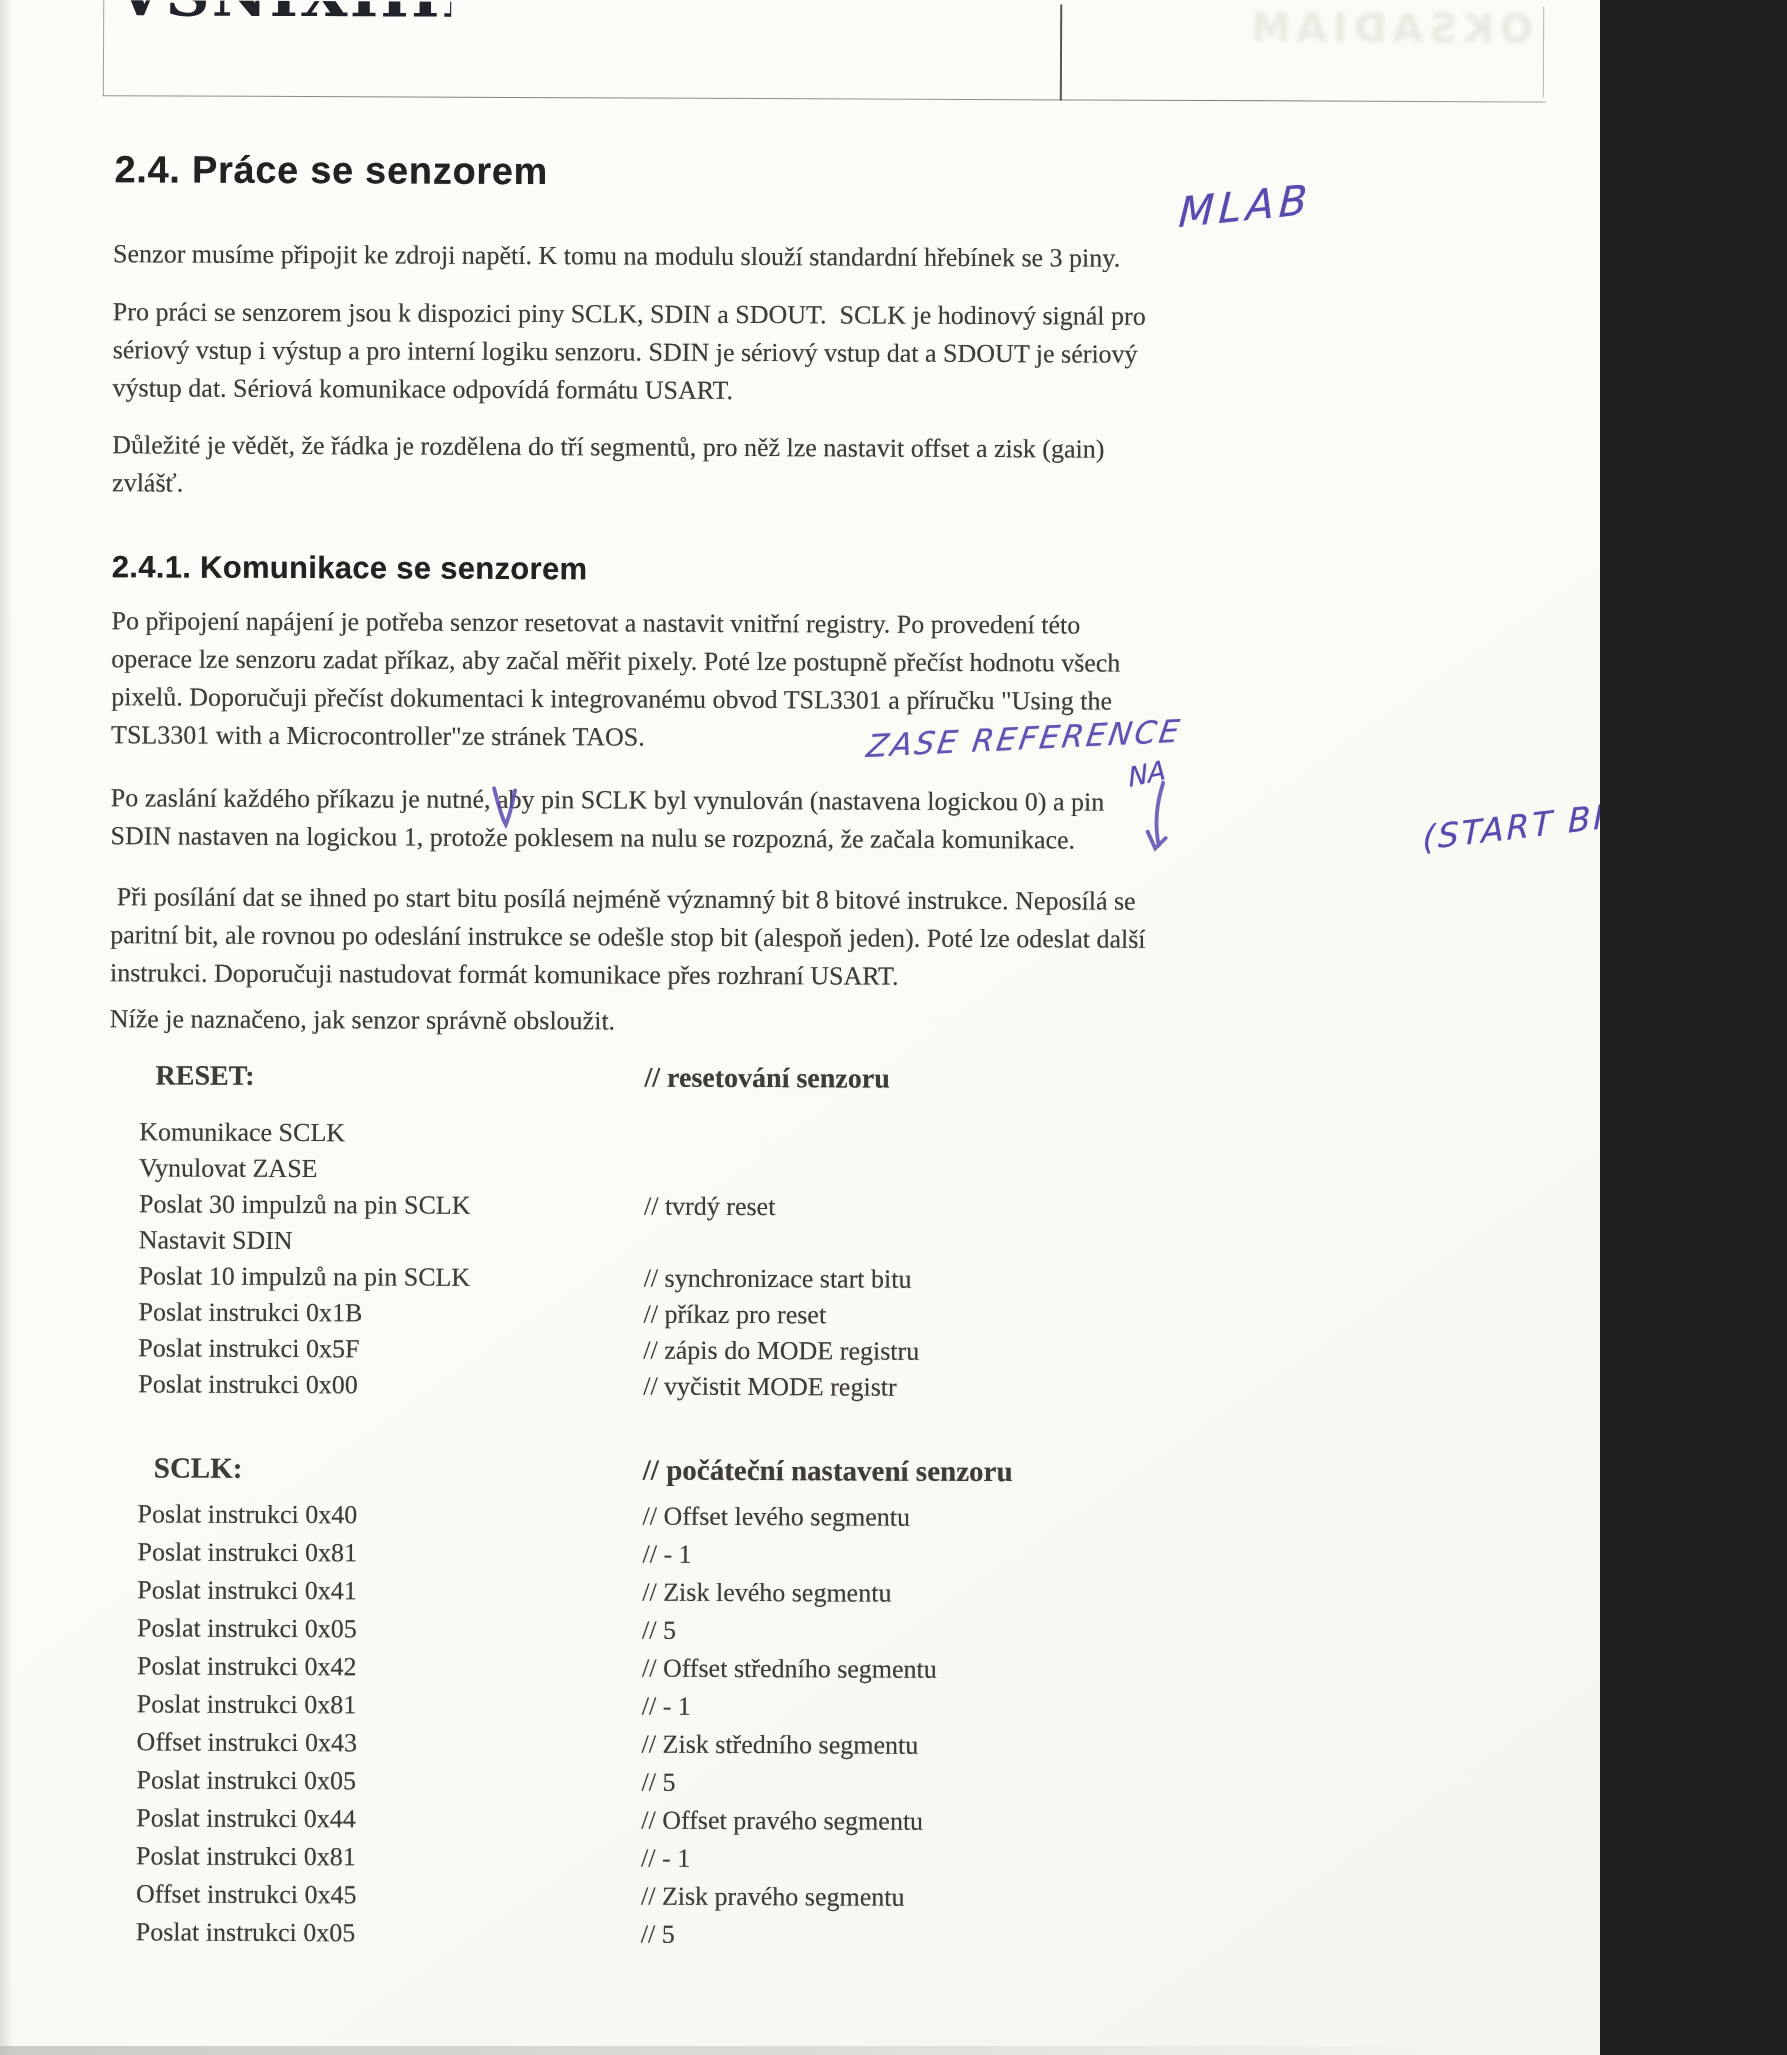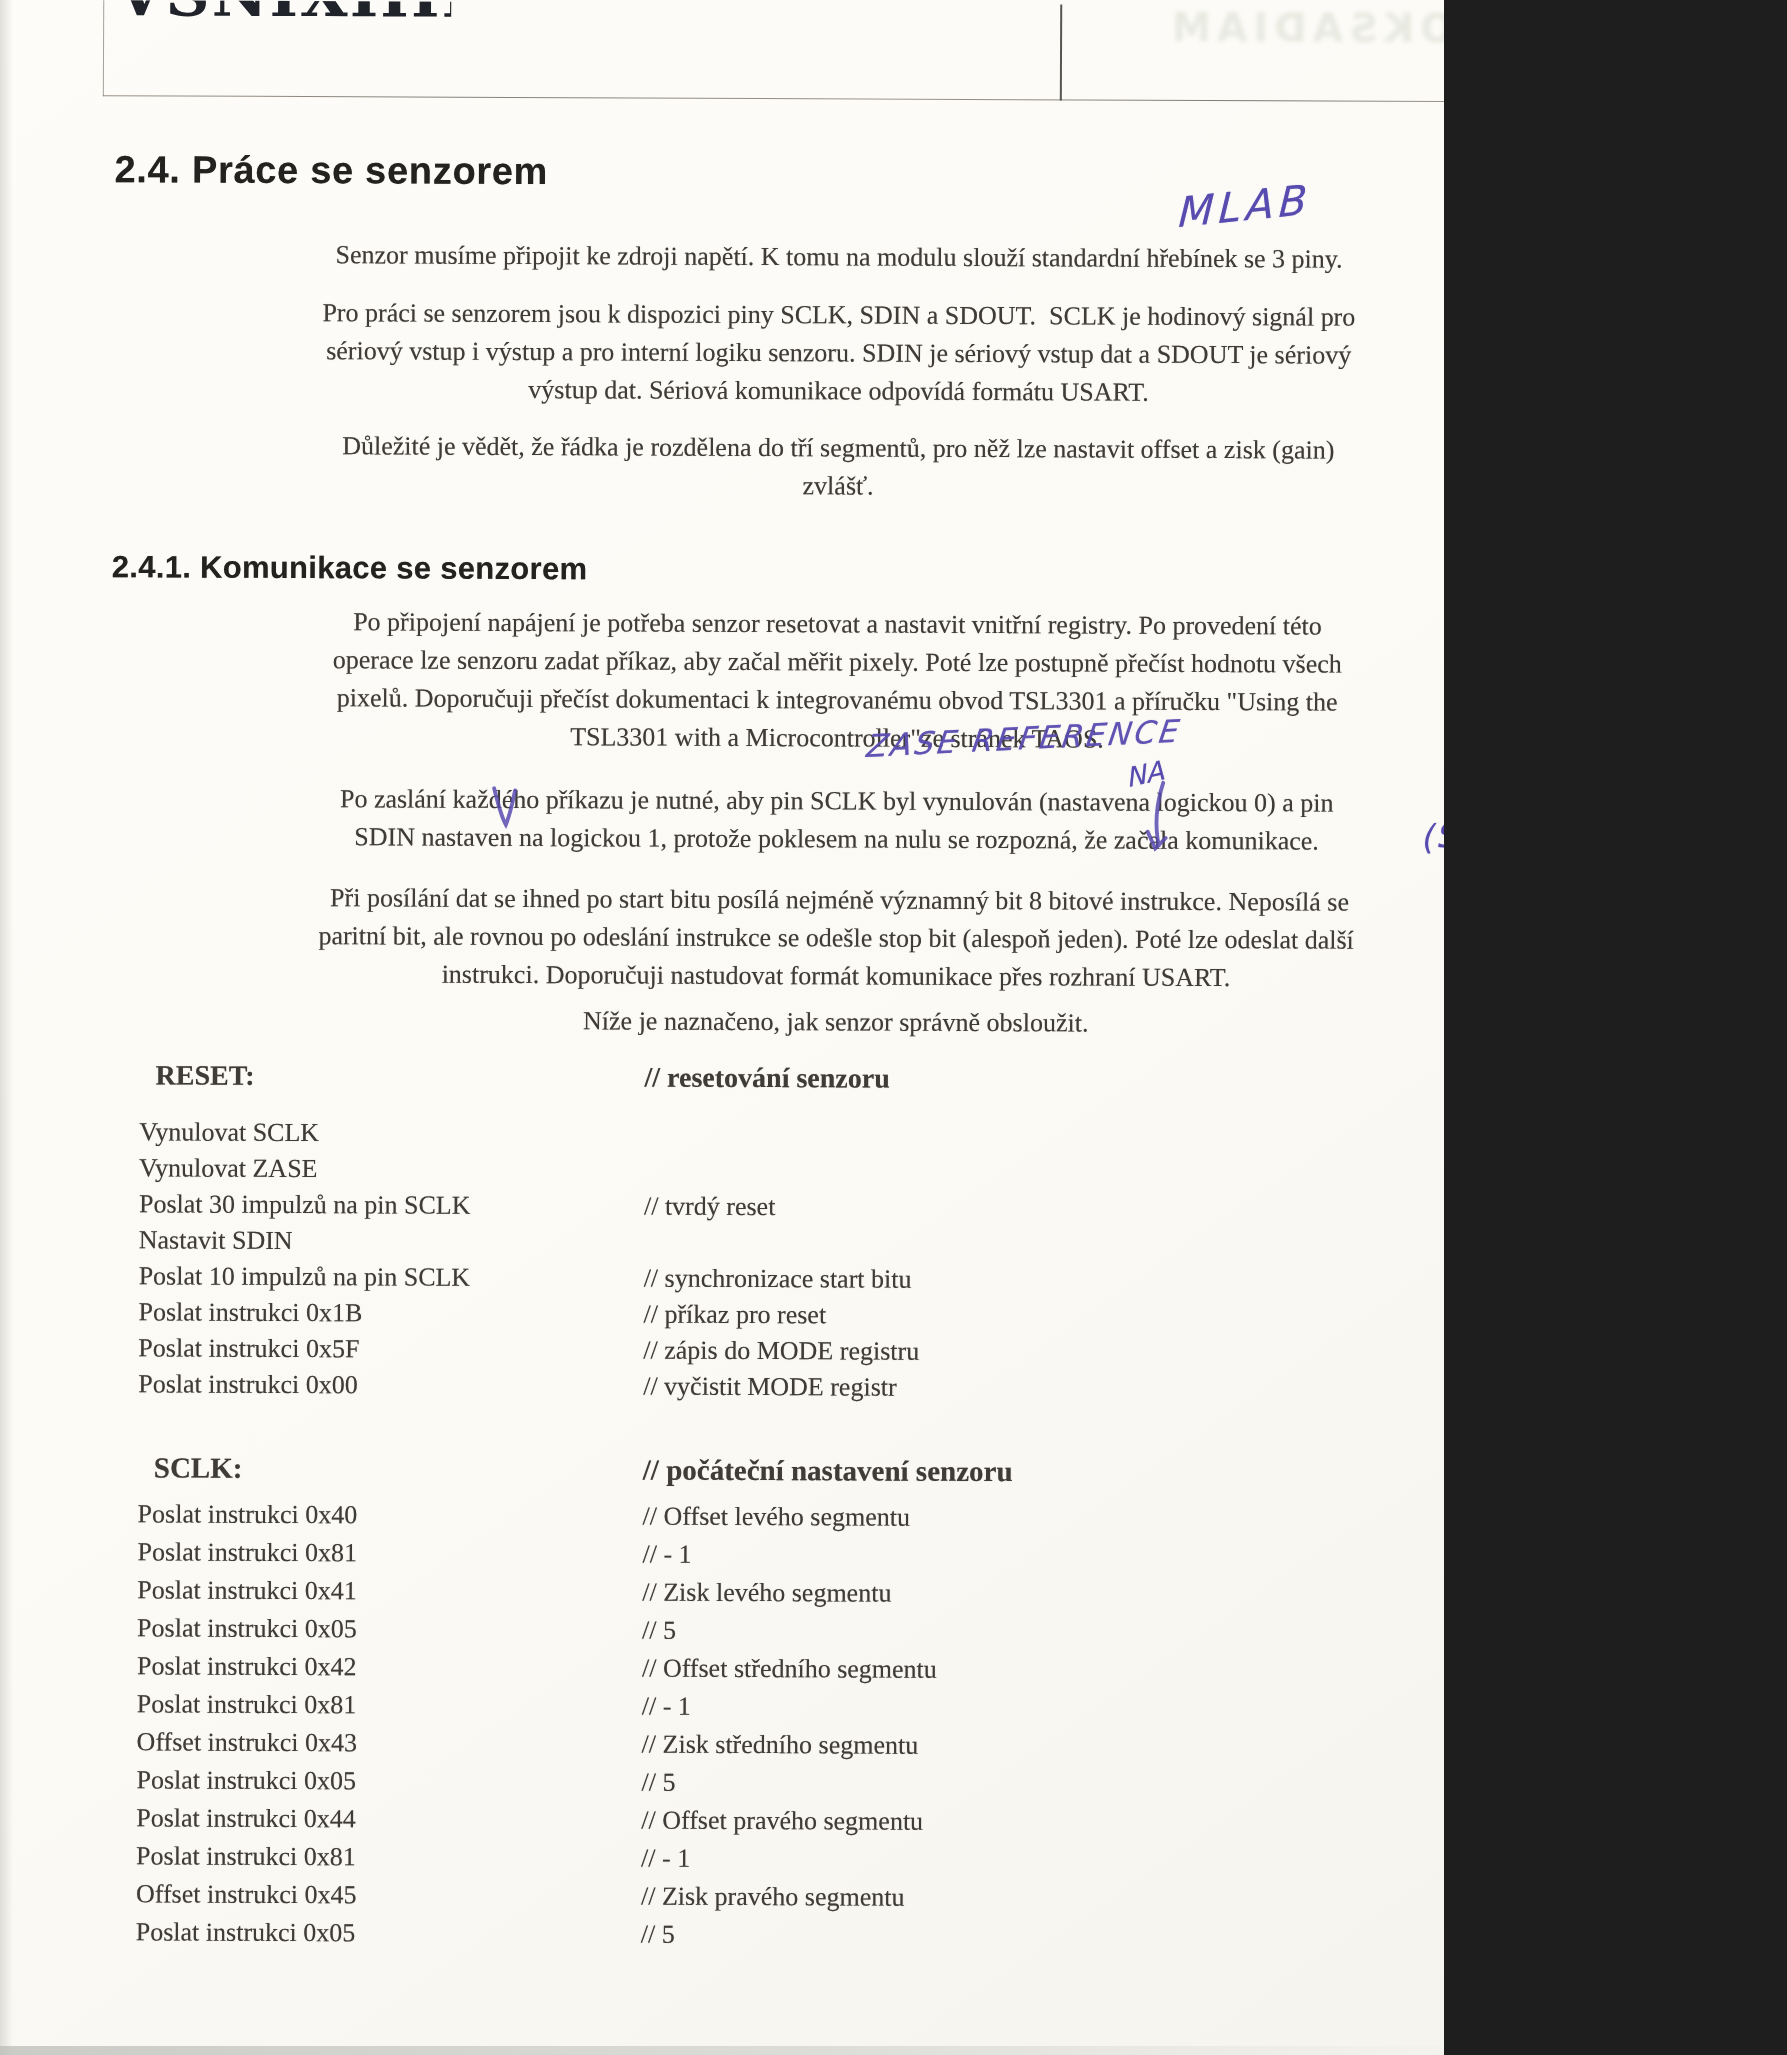--- a/index.html
+++ b/index.html
@@ -1,20 +1,19 @@
 <!DOCTYPE html>
 <html style="font-size:11.2px"><head>
 <meta charset="utf-8">
 <style>
   html,body{margin:0;padding:0;background:#1e1e1e;}
   .canvas{
-    position:relative;width:1444px;height:2056px;overflow:hidden;
+    position:relative;width:1600px;height:2056px;overflow:hidden;
     background:linear-gradient(145deg,#fdfcf9 0%,#fbfaf5 55%,#f6f4ee 100%);
     font-family:"Liberation Serif",serif;
-    text-align:center;
   }
   .sheet{position:absolute;inset:0;transform:rotate(0.25deg);transform-origin:56px 56px;}
 
   
   .rule{position:absolute;background:#76706a;}
   .rule-h{left:103px;top:95px;width:1443px;height:1.4px;opacity:.85;
     background:linear-gradient(90deg,#8a7f72,#6f6a64 25%,#8a8076 55%,#67625c 80%,#9a9287);}
   .rule-v-left{left:103px;top:0;width:1.4px;height:96px;opacity:.65;}
   .rule-v-mid{left:1060px;top:0;width:2.1px;height:96px;background:#45443f;opacity:.9;}
   .rule-v-right{left:1543px;top:0;width:1.4px;height:91px;opacity:.5;}
@@ -137,21 +136,21 @@
     <div class="para p7 print">
       <div class="line">Níže je naznačeno, jak senzor správně obsloužit.</div>
     </div>
 
     <div class="blabel blabel-reset print">
       <span class="cmd">RESET:</span>
       <span class="note">// resetování senzoru</span>
     </div>
     <div class="rows rows-reset print">
       <div class="crow">
-        <span class="cmd">Vynulovat SCLK</span>
+        <span class="cmd">Komunikace SCLK</span>
         <span class="note"></span>
       </div>
       <div class="crow">
         <span class="cmd">Vynulovat ZASE</span>
         <span class="note"></span>
       </div>
       <div class="crow">
         <span class="cmd">Poslat 30 impulzů na pin SCLK</span>
         <span class="note">// tvrdý reset</span>
       </div>

